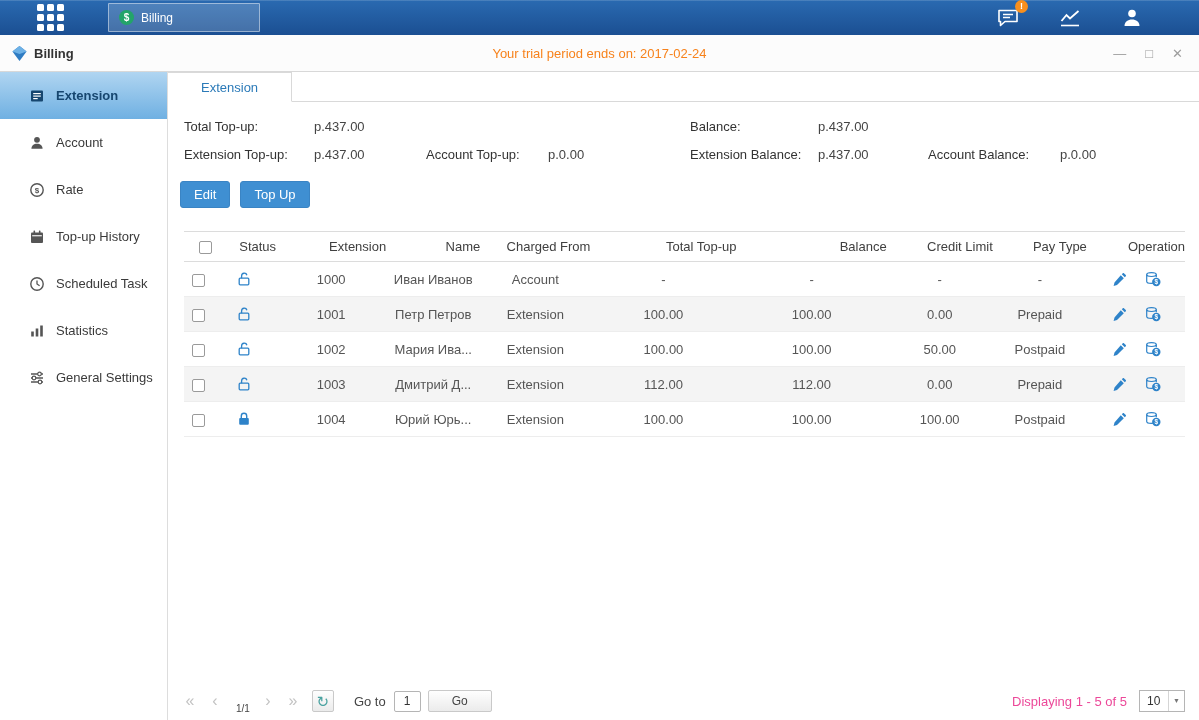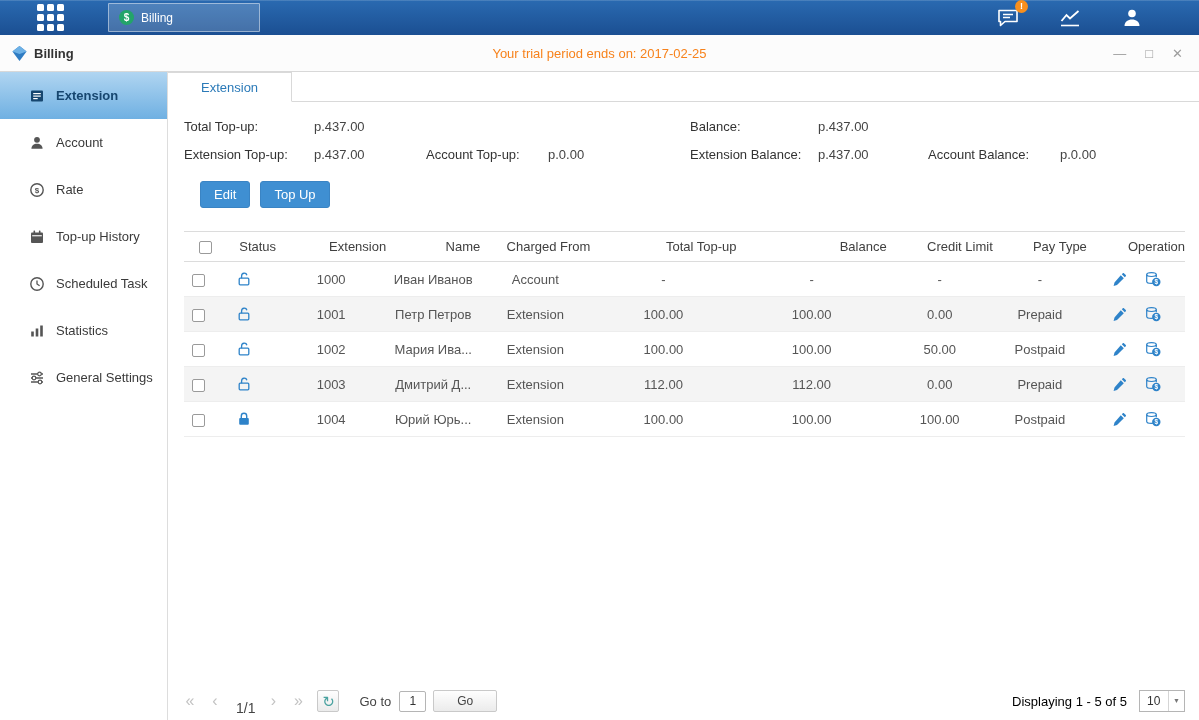--- a/index.html
+++ b/index.html
@@ -49,21 +49,21 @@
          font-size:13px; cursor:pointer; }
 
   
   .summary { margin:17px 14px 0 16px; display:grid;
              grid-template-columns:130px 112px 122px 142px 128px 110px 132px 1fr;
              grid-row-gap:13px; font-size:13px; align-items:center; }
   .s-lbl { font-weight:normal; color:#333; }
   .s-val { color:#444; }
 
   
-  .actions { margin:19px 0 0 32px; display:flex; gap:10px; }
+  .actions { margin:19px 0 0 12px; display:flex; gap:10px; }
   .btn { height:27px; padding:0 13px; background:#3f8fd2; border:1px solid #3a84c4; border-radius:3px;
          color:#fff; font-size:13px; font-family:inherit; cursor:pointer; }
 
   
   .table-wrap { margin:23px 14px 0 16px; }
   table { width:100%; border-collapse:collapse; font-size:13px; table-layout:fixed; }
   thead th { height:30px; font-weight:normal; color:#404040; border-top:1px solid #dcdcdc;
              border-bottom:1px solid #dcdcdc; text-align:right; }
   tbody td { height:35px; text-align:center; color:#555; border-bottom:1px solid #ededed;
              overflow:hidden; white-space:nowrap; text-overflow:ellipsis; }
@@ -71,32 +71,32 @@
   .checkbox { display:inline-block; width:13px; height:13px; border:1px solid #9a9a9a; border-radius:2px;
               background:#fff; vertical-align:middle; cursor:pointer; }
   .lock { color:#2e83c9; display:inline-flex; vertical-align:middle; cursor:pointer; }
   .op-icons { display:flex; justify-content:center; align-items:center; gap:18px; color:#2e83c9; }
   .op-icons span { display:inline-flex; cursor:pointer; }
 
   
   .pagination { position:absolute; left:16px; right:14px; bottom:7px; height:24px;
                 display:flex; align-items:center; font-size:13px; color:#555; }
   .pg-arrow { color:#c3c3c3; font-size:16px; line-height:1; margin-right:13px; cursor:pointer; width:12px; text-align:center; }
-  .page-indicator { margin:14px 12px 0 2px; color:#444; font-size:14px; }
+  .page-indicator { margin:14px 12px 0 2px; color:#444; font-size:10px; }
   .pg-box { width:22px; height:22px; border:1px solid #c9c9c9; border-radius:2px;
             background:linear-gradient(#fefefe,#ebebeb); display:flex; align-items:center;
             justify-content:center; cursor:pointer; }
   .refresh-glyph { color:#4aa2a0; font-size:15px; line-height:1; }
   .goto-label { margin:0 8px 0 20px; color:#444; }
   .goto-input { width:27px; height:21px; border:1px solid #b5b5b5; border-radius:2px; text-align:center;
                 font-size:12px; font-family:inherit; color:#333; }
   .go-btn { margin-left:7px; height:22px; padding:0 23px; border:1px solid #c9c9c9; border-radius:2px;
             background:linear-gradient(#fefefe,#ebebeb); font-size:12px; font-family:inherit;
             color:#444; cursor:pointer; }
-  .displaying { margin-left:auto; margin-right:12px; color:#000000; font-size:13px; }
+  .displaying { margin-left:auto; margin-right:12px; color:#ec4899; font-size:13px; }
   .page-size { width:46px; height:22px; border:1px solid #b5b5b5; background:#fff; display:flex;
                align-items:center; cursor:pointer; }
   .page-size .val { padding-left:7px; font-size:12px; color:#333; }
   .page-size .caret { margin-left:auto; width:16px; text-align:center; font-size:7px; color:#777;
                       border-left:1px solid #d5d5d5; line-height:20px; height:20px; }
 </style>
 </head>
 <body>
 
 <div class="screen">
@@ -141,21 +141,21 @@
   </header>
 
   <div class="titlebar">
     <span class="gem">
       <svg viewBox="0 0 18 18" width="17" height="17">
         <polygon points="9,1 16.5,7 9,17 1.5,7" fill="#2f7cc3"></polygon>
         <polygon points="9,1 16.5,7 9,9.5 1.5,7" fill="#6db1e6"></polygon>
       </svg>
     </span>
     <span class="app-title">Billing</span>
-    <span class="trial">Your trial period ends on: 2017-02-25</span>
+    <span class="trial">Your trial period ends on: 2017-02-24</span>
     <div class="win-controls">
       <span>—</span>
       <span>□</span>
       <span>✕</span>
     </div>
   </div>
 
   <div class="workspace">
 
     <nav class="sidebar">

